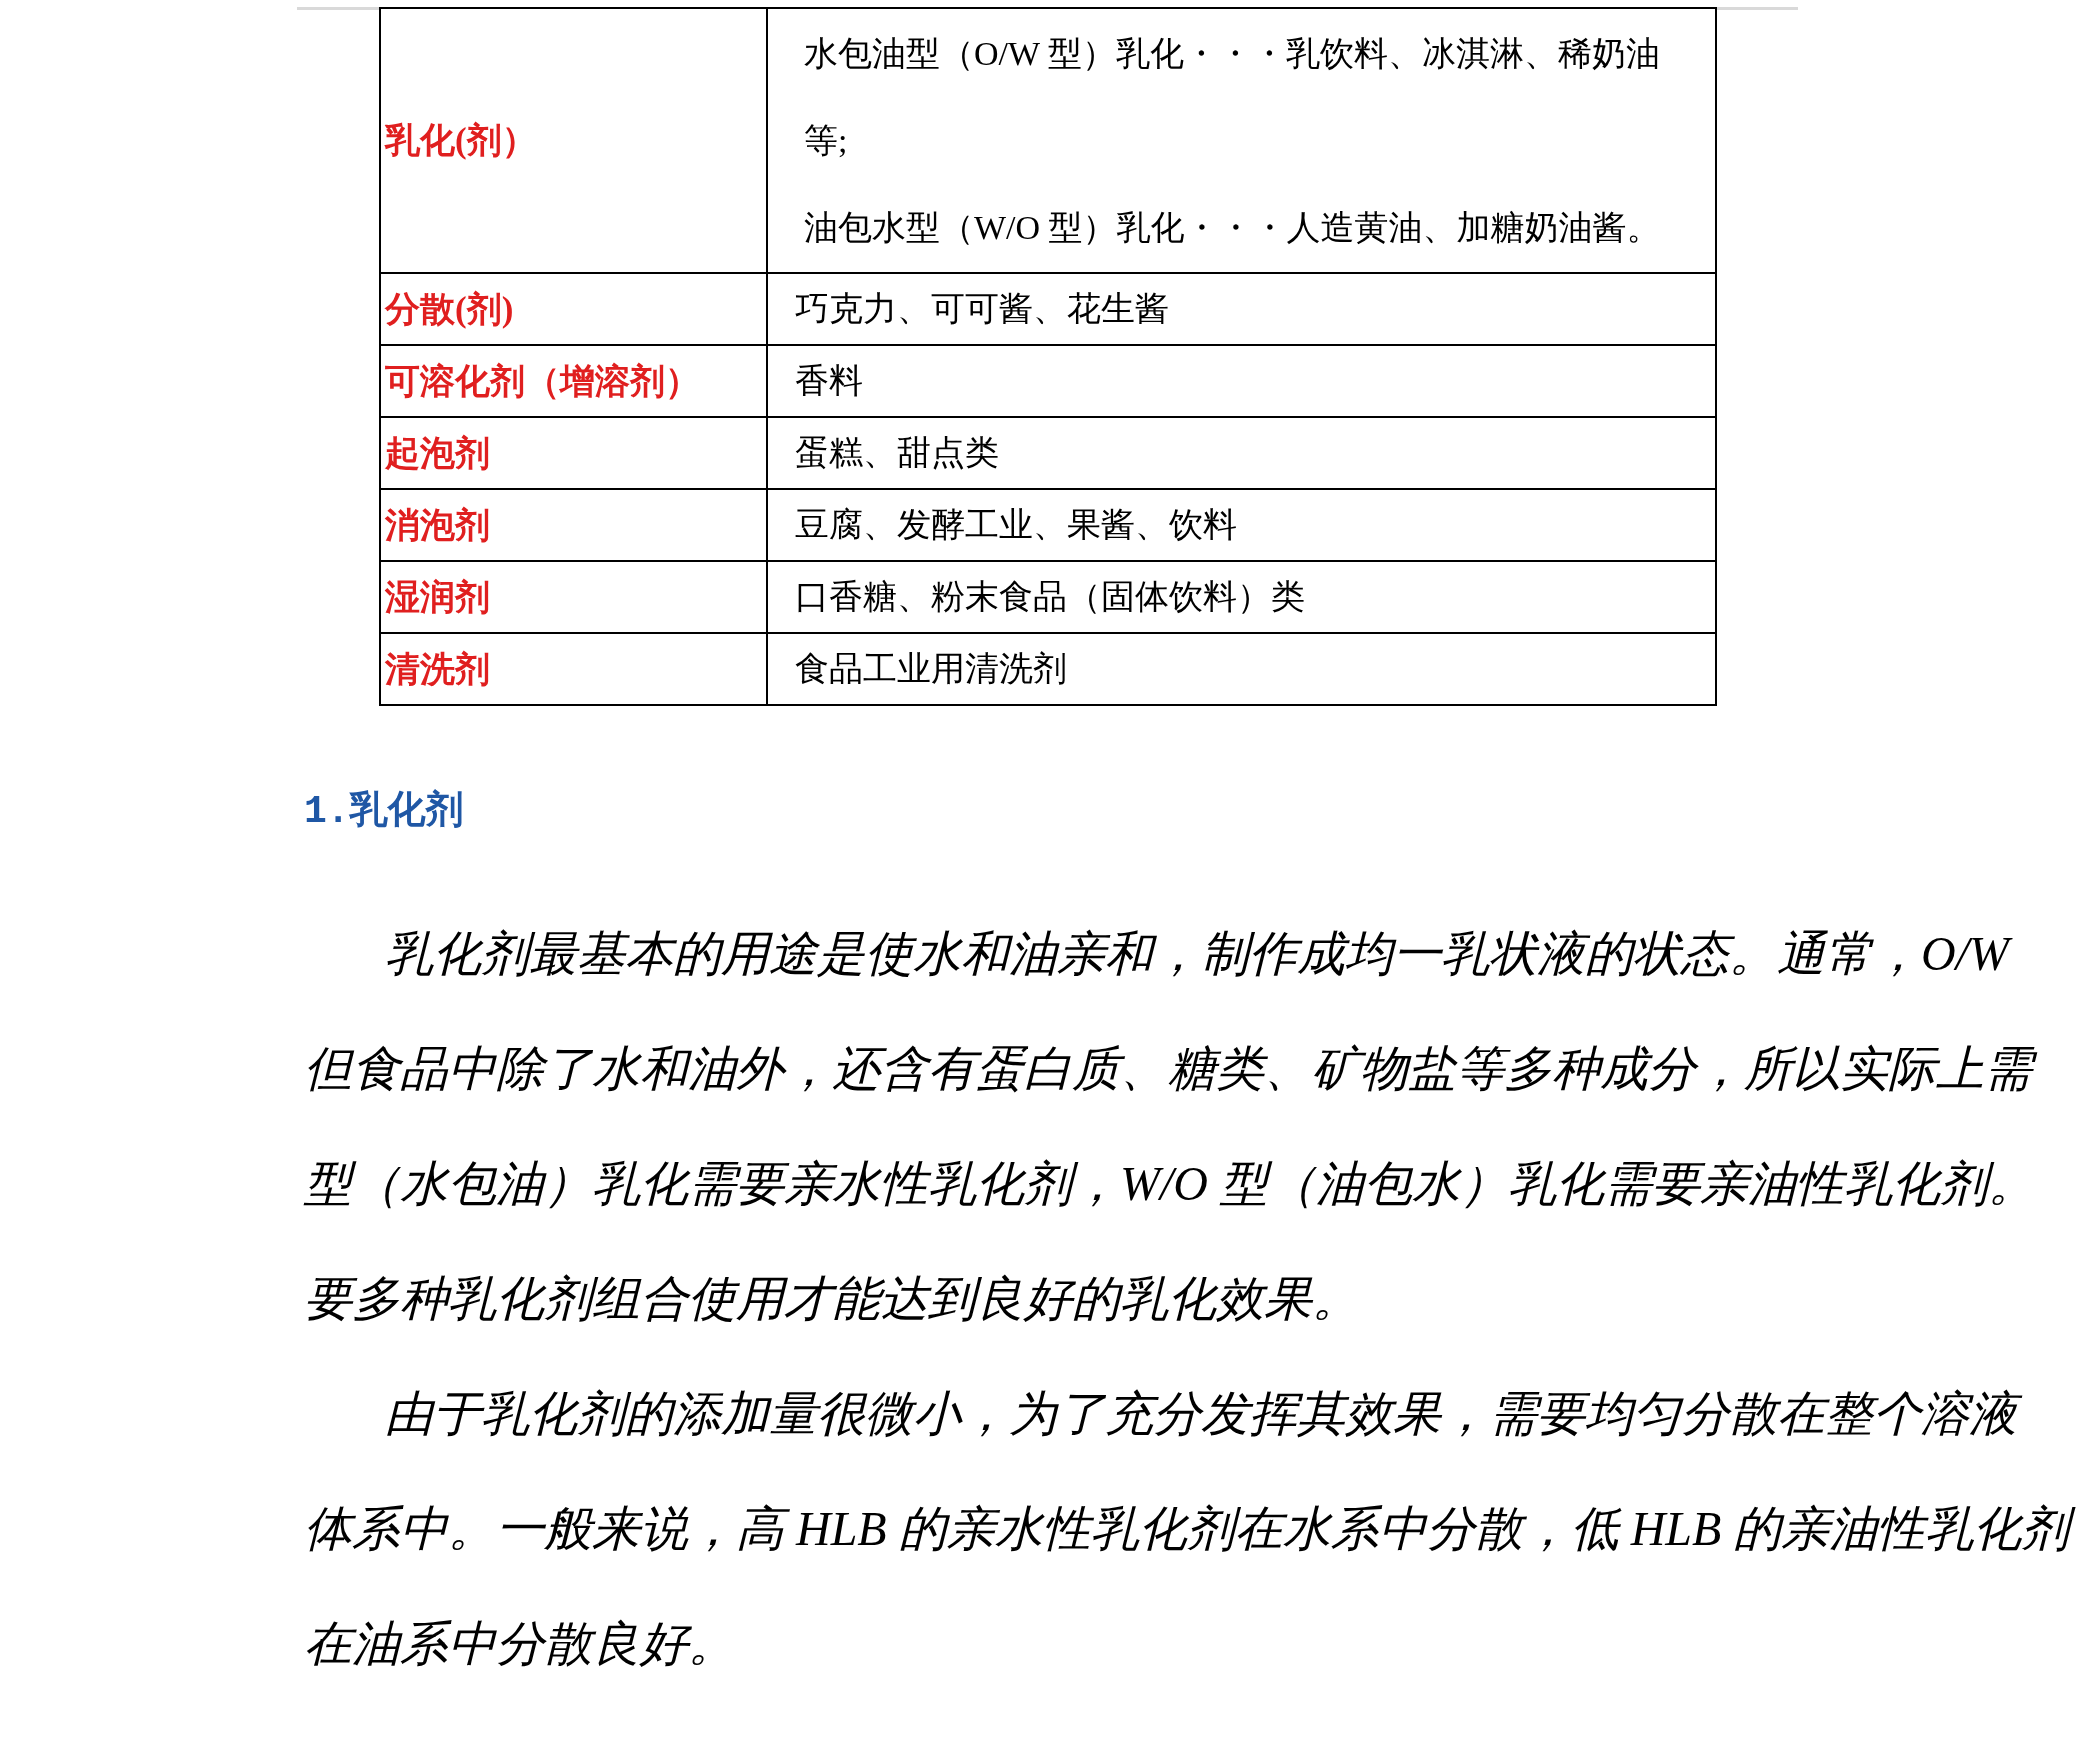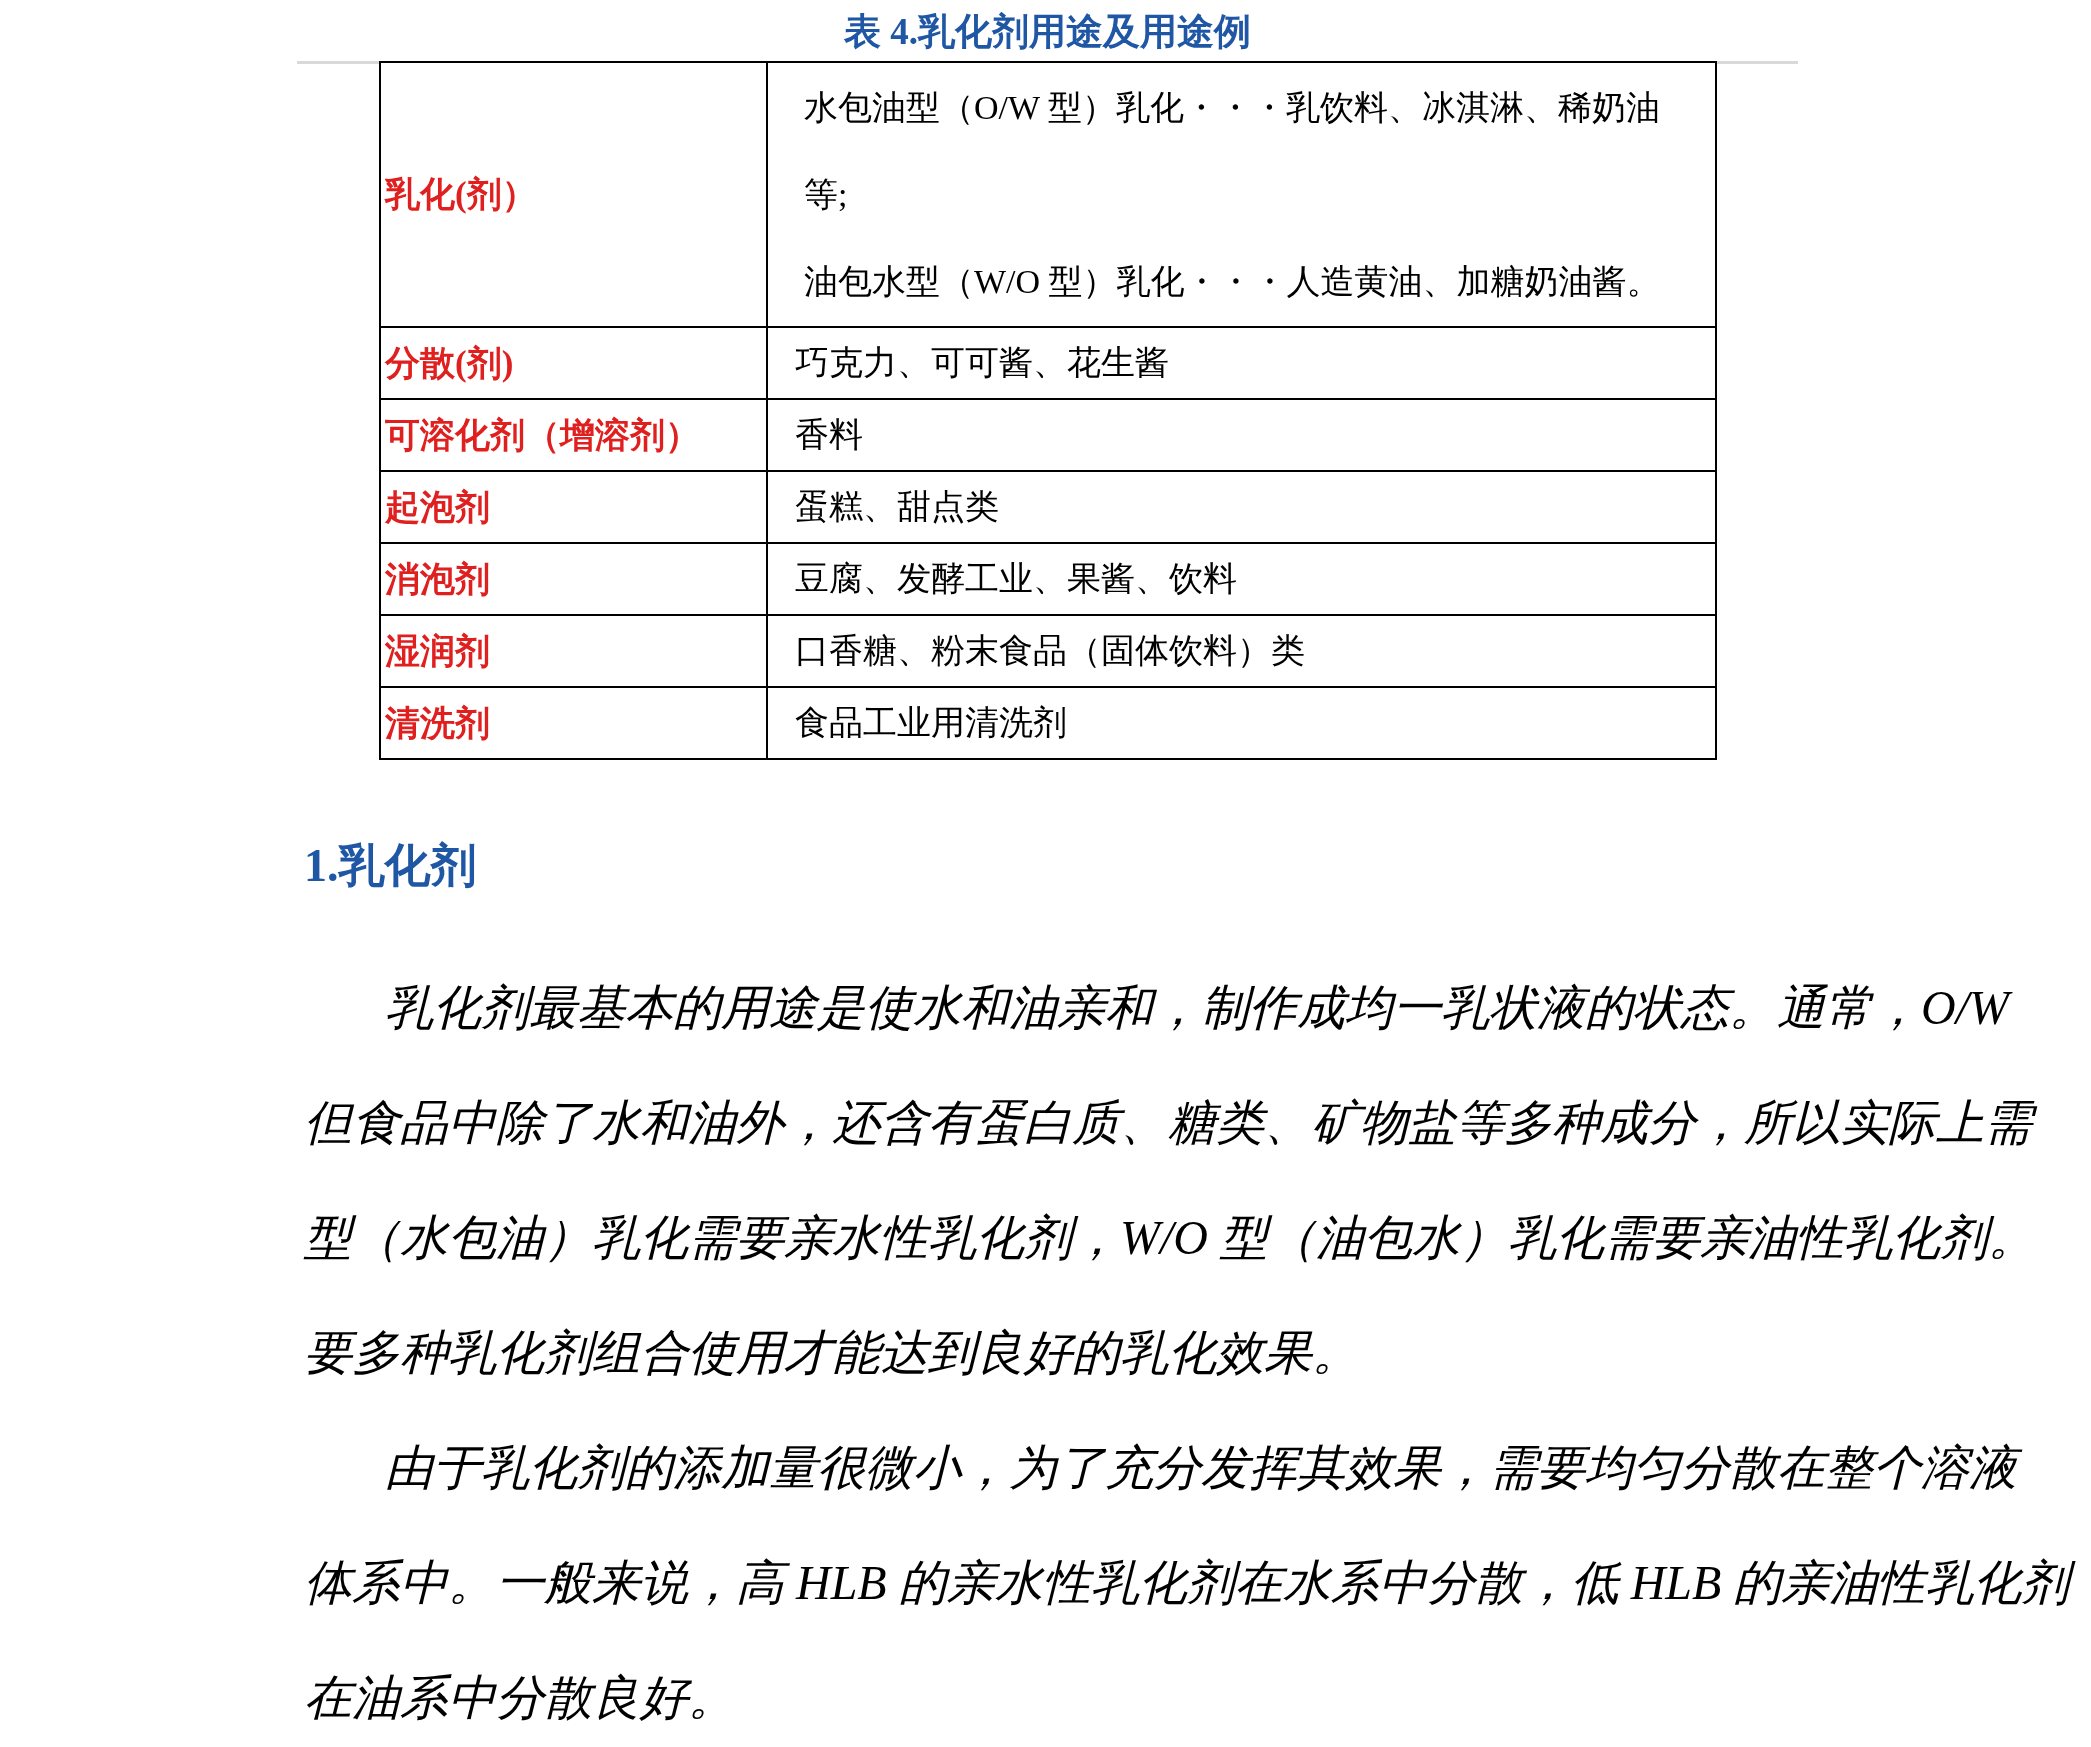--- a/index.html
+++ b/index.html
@@ -42,35 +42,34 @@
     font-size:34px;padding-left:27px;vertical-align:middle;
     color:var(--body_black);white-space:nowrap;
   }
   tr.r-big{height:261px;}
   tr.r-std{height:72px;}
   .exline{line-height:87px;white-space:nowrap;margin-left:9px;}
 
   .sec-heading{
     margin:80px 0 4px 304px;
     color:var(--title_blue);font-weight:bold;
-    font-size:46px;line-height:51px;white-space:nowrap;
+    font-size:38px;line-height:51px;white-space:nowrap;font-family:Liberation Mono, monospace;
   }
   .body-text{margin:59px 0 0 304px;width:1510px;}
   .bline{
     font-size:48px;line-height:115px;
     white-space:nowrap;color:var(--body_black);font-style:italic;
   }
   .indent{padding-left:81px;}
 </style>
 </head>
 <body>
 
 <div class="page">
 
-  <div class="doc-title">表 4.乳化剂用途及用途例</div>
 
   <div class="rule"></div>
 
   <table class="uses">
     <colgroup>
         <col class="c1">
         <col class="c2">
       </colgroup>
     <tbody>
 

